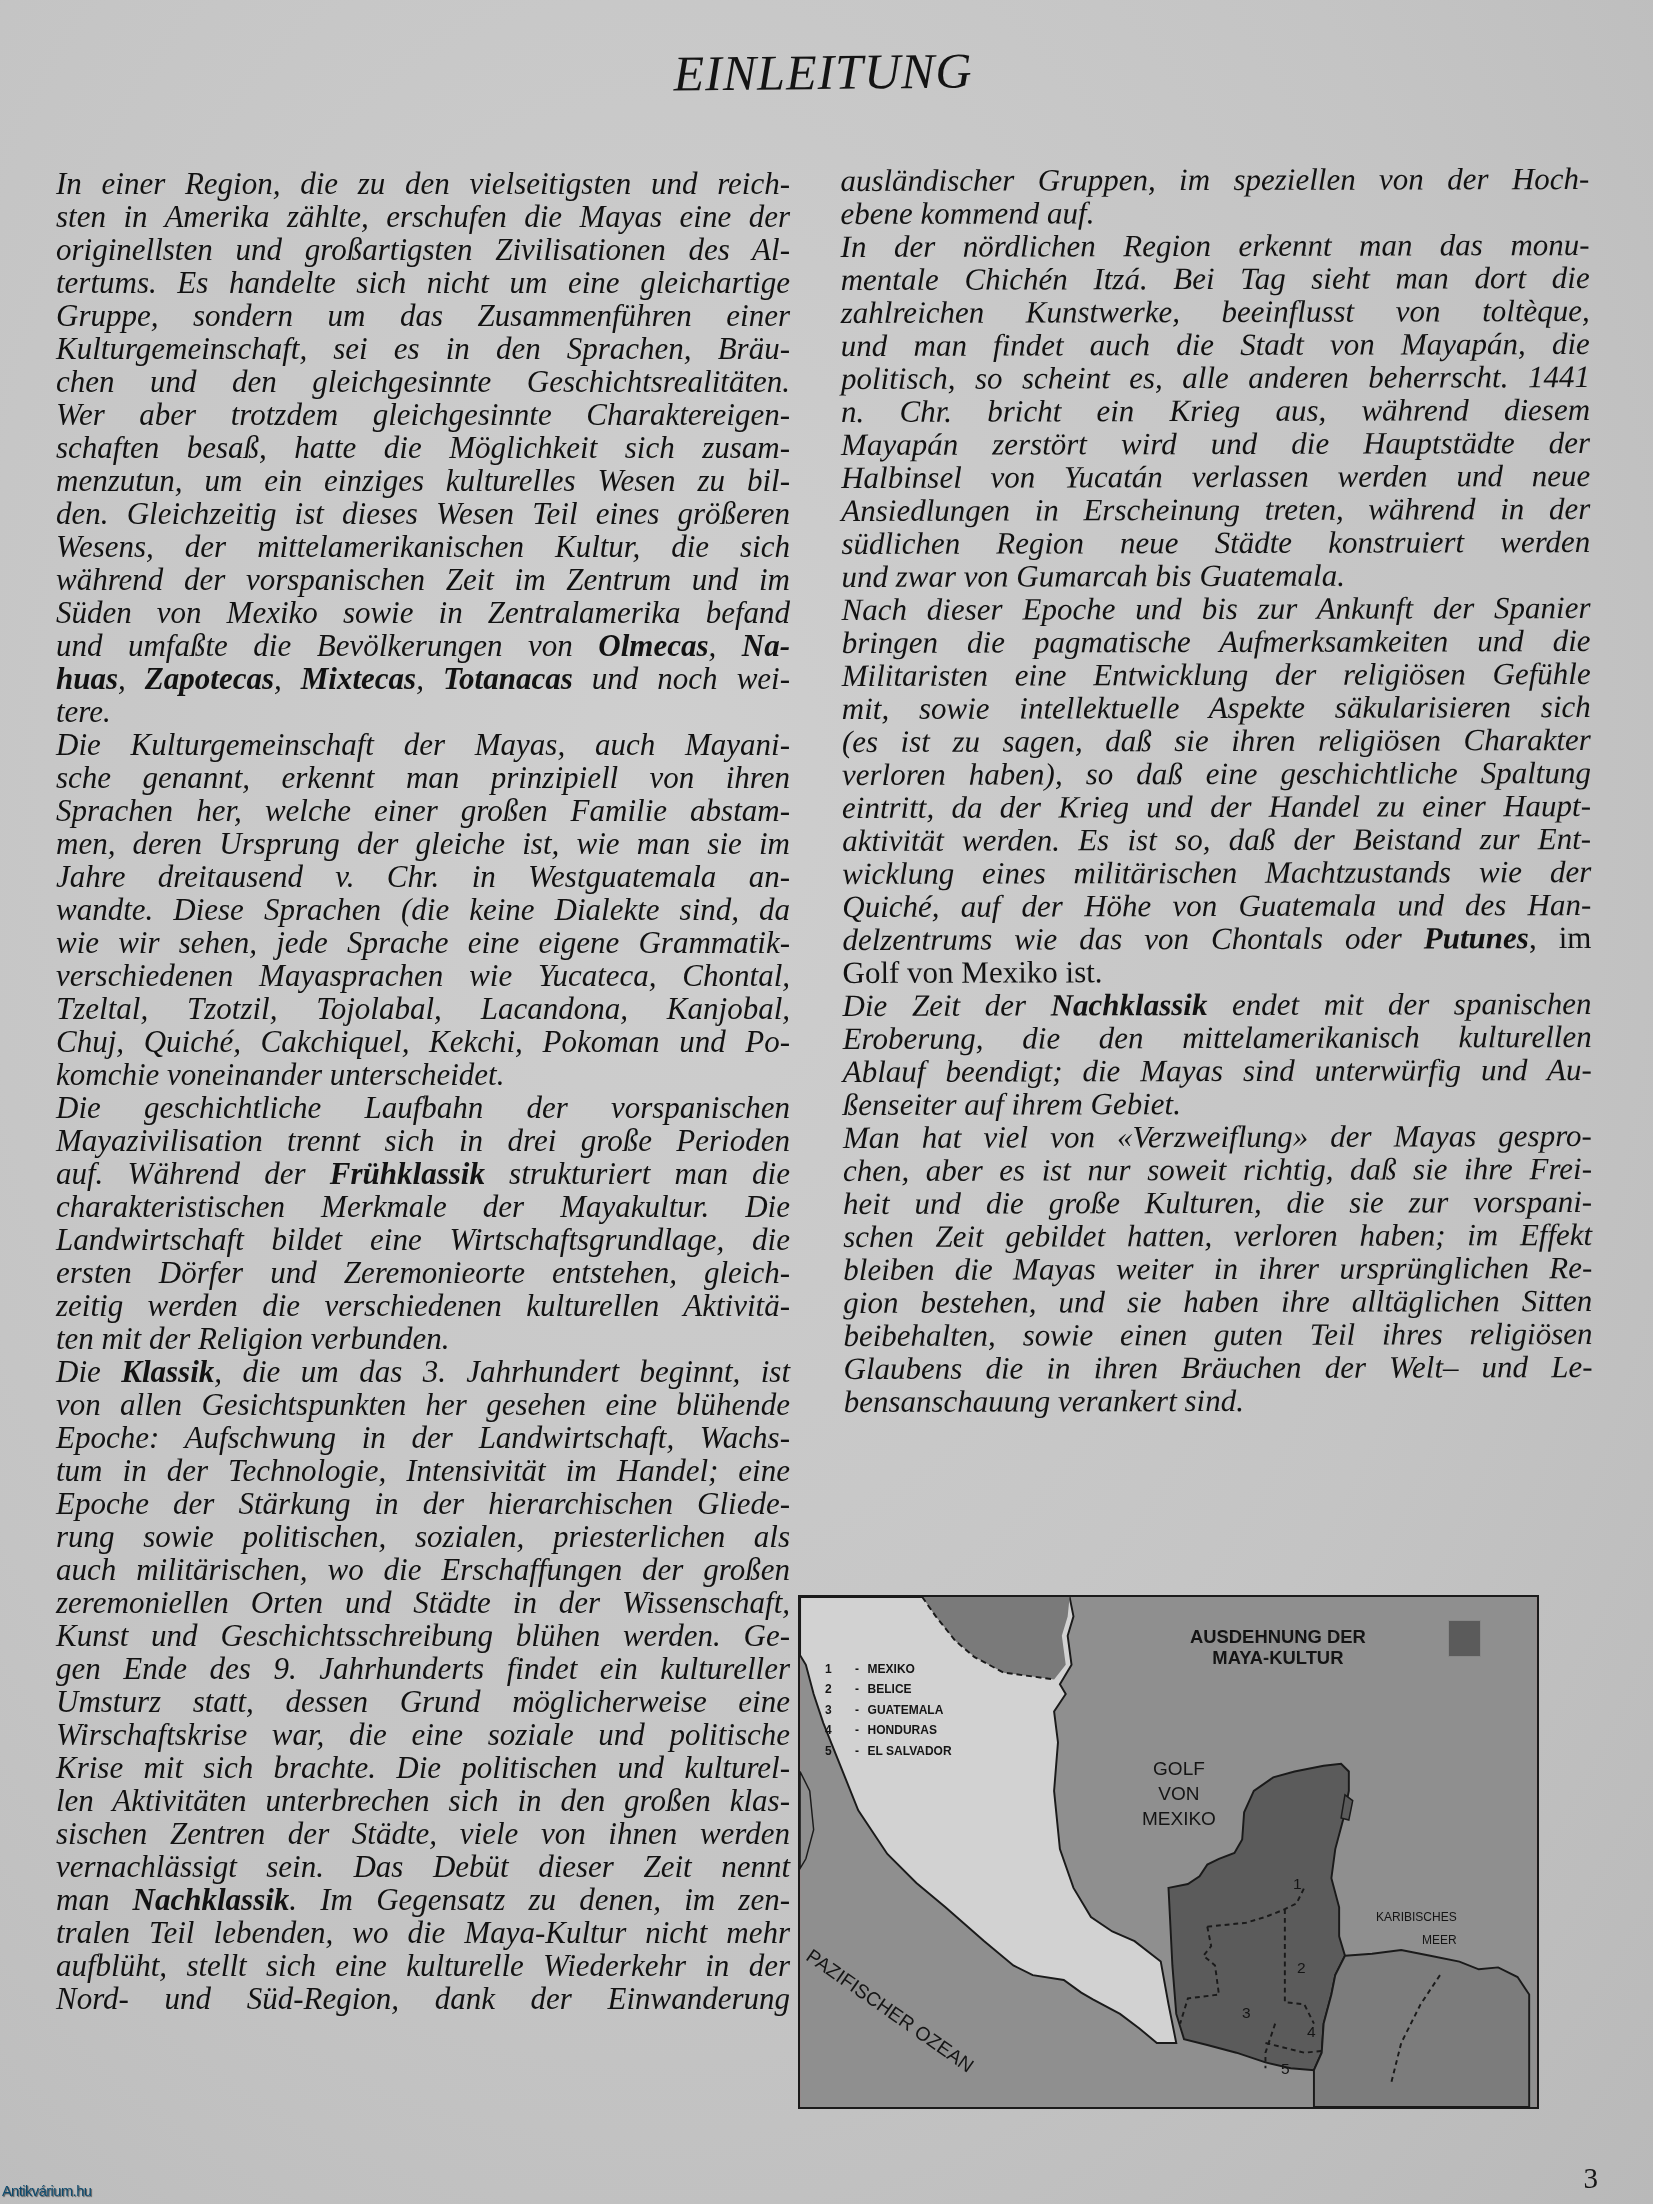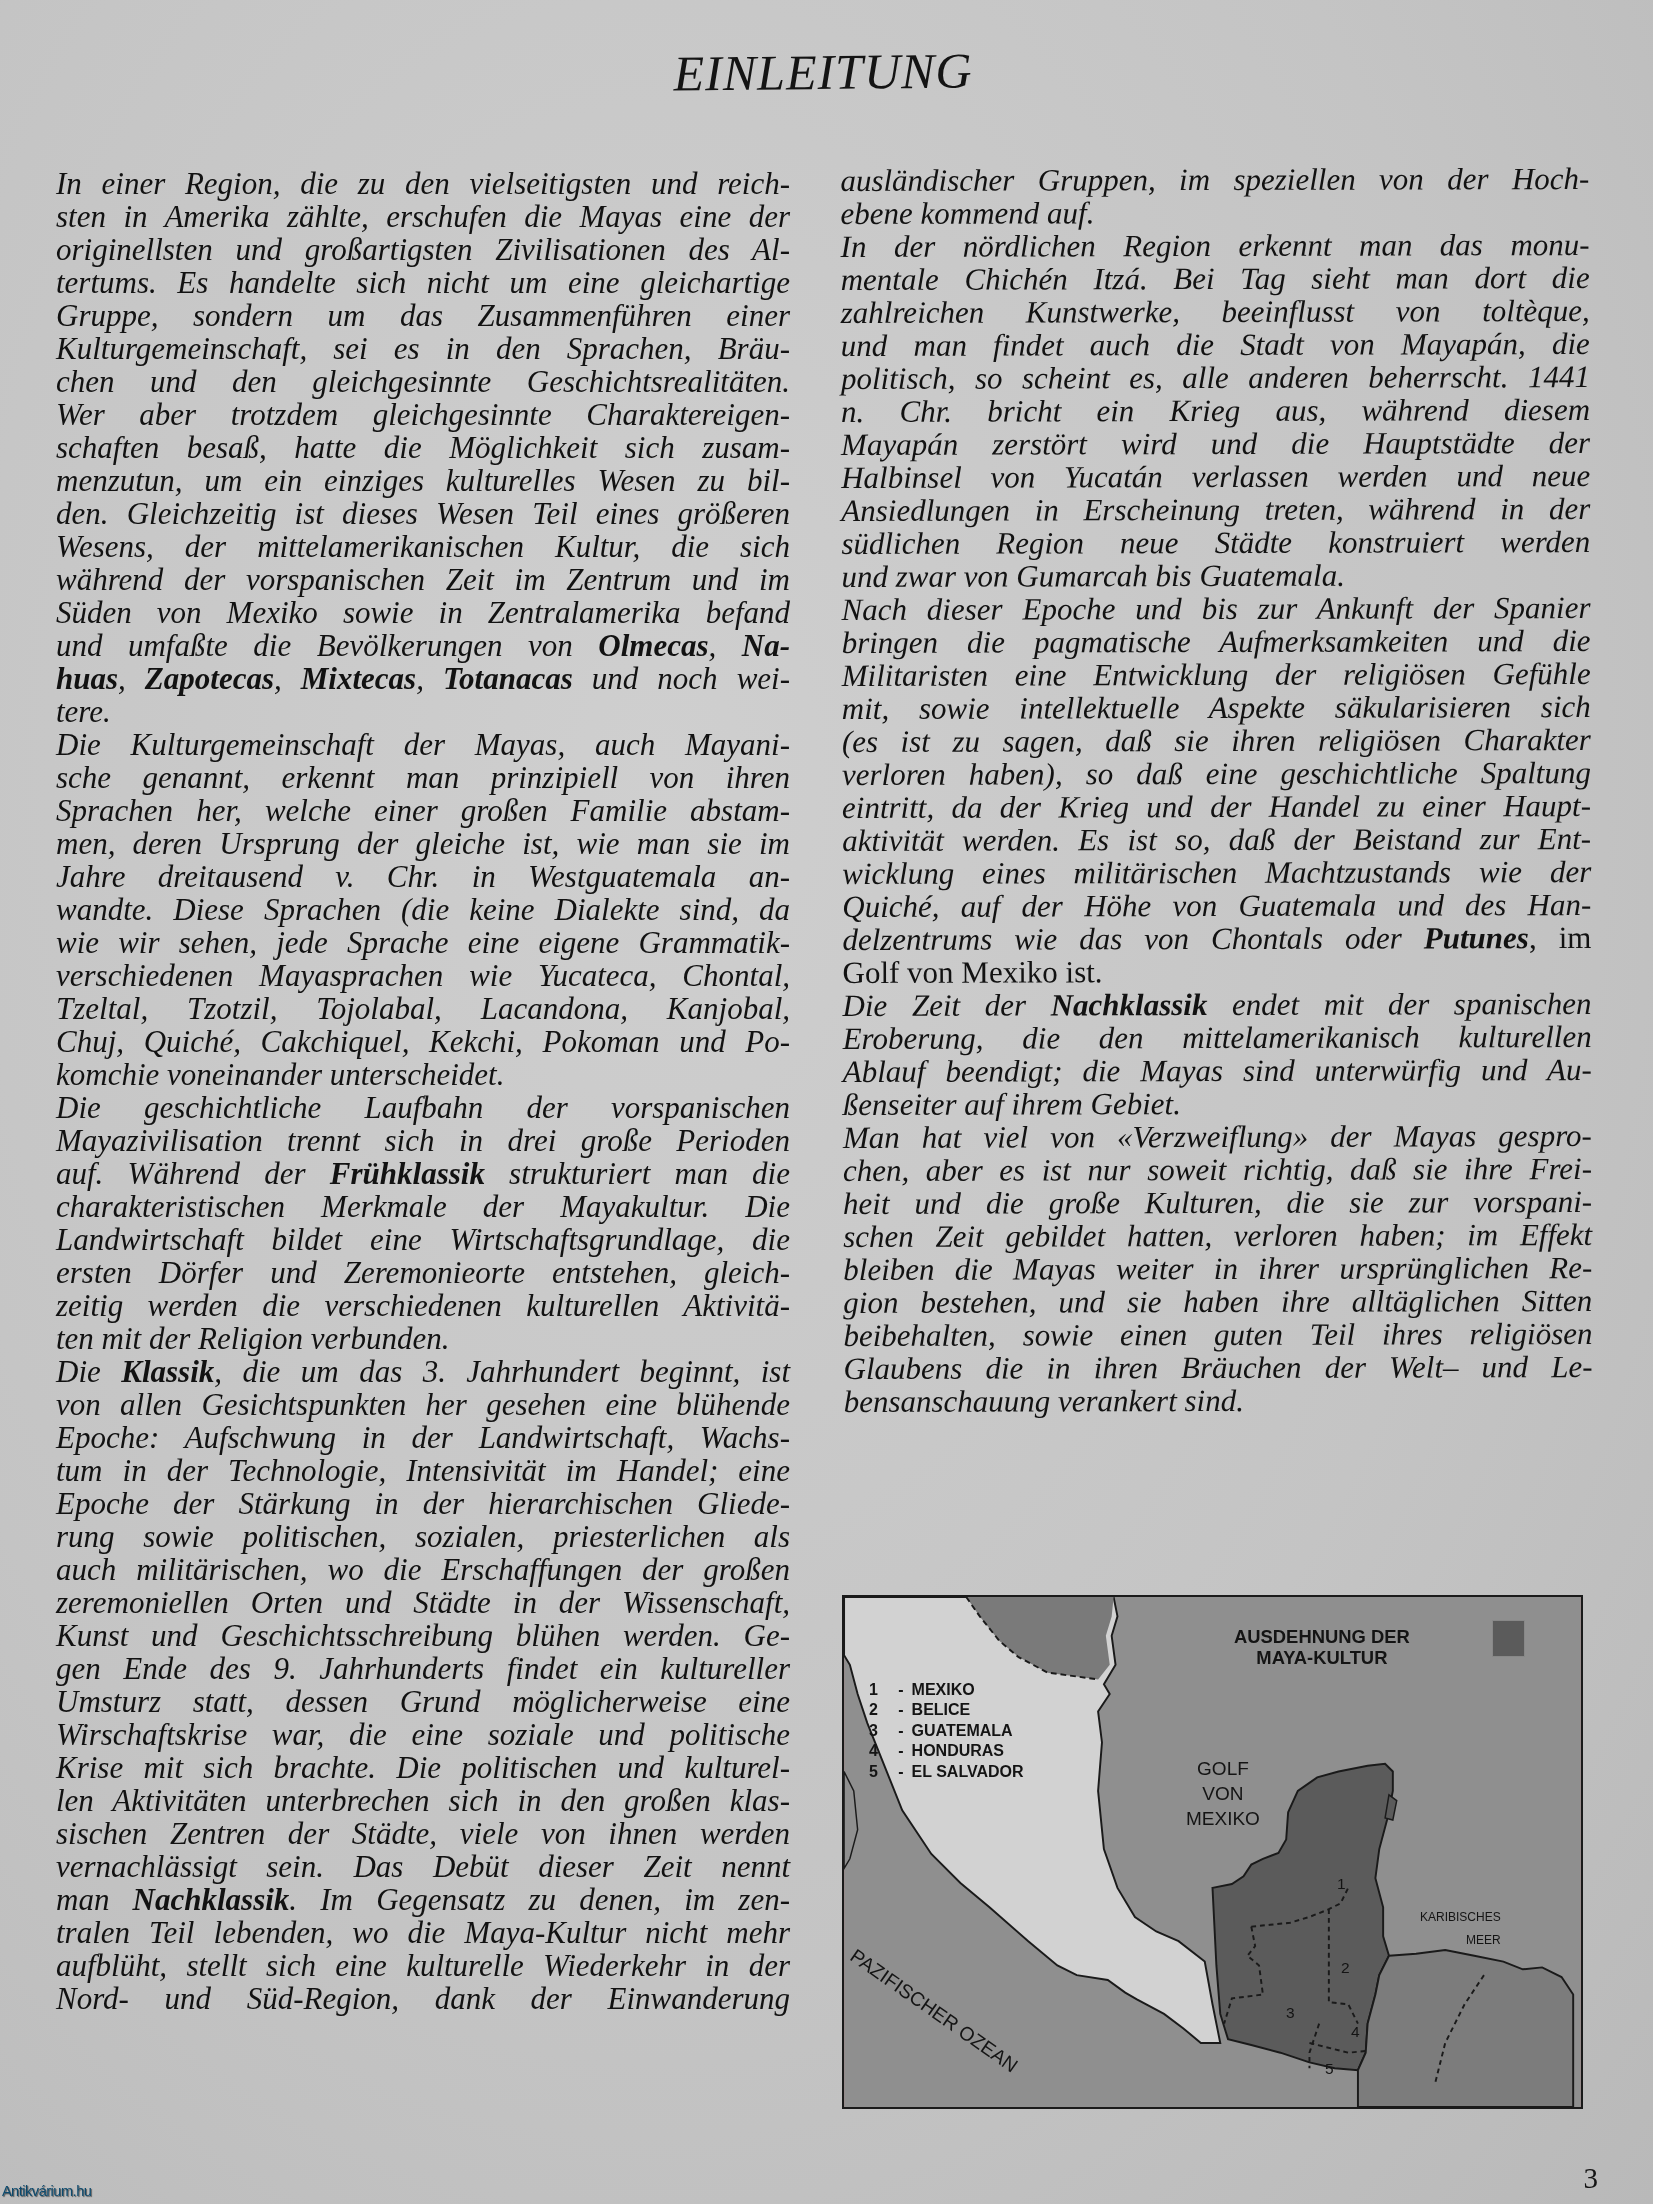--- a/index.html
+++ b/index.html
@@ -24,30 +24,30 @@
   .col-right { left: 842px; top: 163px; width: 749px; transform: rotate(-0.15deg); }
   .line {
     display: block; white-space: nowrap; text-align: justify; text-align-last: justify;
     height: 33px; overflow: visible;
   }
   .line.last { text-align-last: left; }
   .line b { font-weight: bold; }
   .line .upright { font-style: normal; }
 
   .map-frame {
-    position: absolute; left: 842px; top: 1595px; width: 737px; height: 254px;
+    position: absolute; left: 798px; top: 1595px; width: 737px; height: 254px;
     border: 2.9px solid #1a1a1a; background: #ef4444; overflow: hidden;
   }
   .map-frame { height: 510px; }
   .map-frame svg { position: absolute; left: 0; top: 0; }
   .map-label {
     position: absolute; font-family: "Liberation Sans", "DejaVu Sans", sans-serif;
     color: #141414; white-space: nowrap; line-height: 1;
   }
-  .legend { left: 25px; top: 66px; font-weight: bold; font-size: 16px; margin-top: 19px; }
+  .legend { left: 25px; top: 66px; font-weight: bold; font-size: 12px; }
   .legend .row { height: 20.4px; display: block; }
   .legend .num { display: inline-block; width: 21.3px; }
   .legend .dash { display: inline-block; width: 21.3px; text-align: center; }
   .title-box { left: 390px; top: 29px; font-weight: bold; font-size: 18.4px; text-align: center; line-height: 21.3px; }
   .swatch { position: absolute; left: 648px; top: 23px; width: 31px; height: 35px; background: #5b5b5b; border: 1px solid #888; }
   .gulf { left: 342px; top: 159px; font-size: 19px; text-align: center; line-height: 25px; }
   .carib { left: 576px; top: 309px; font-size: 12px; text-align: right; line-height: 23px; }
   .pacific { left: 13.6px; top: 349px; font-size: 19.4px; transform: rotate(35deg); transform-origin: left top; }
   .cnum { font-size: 15.5px; }
 

